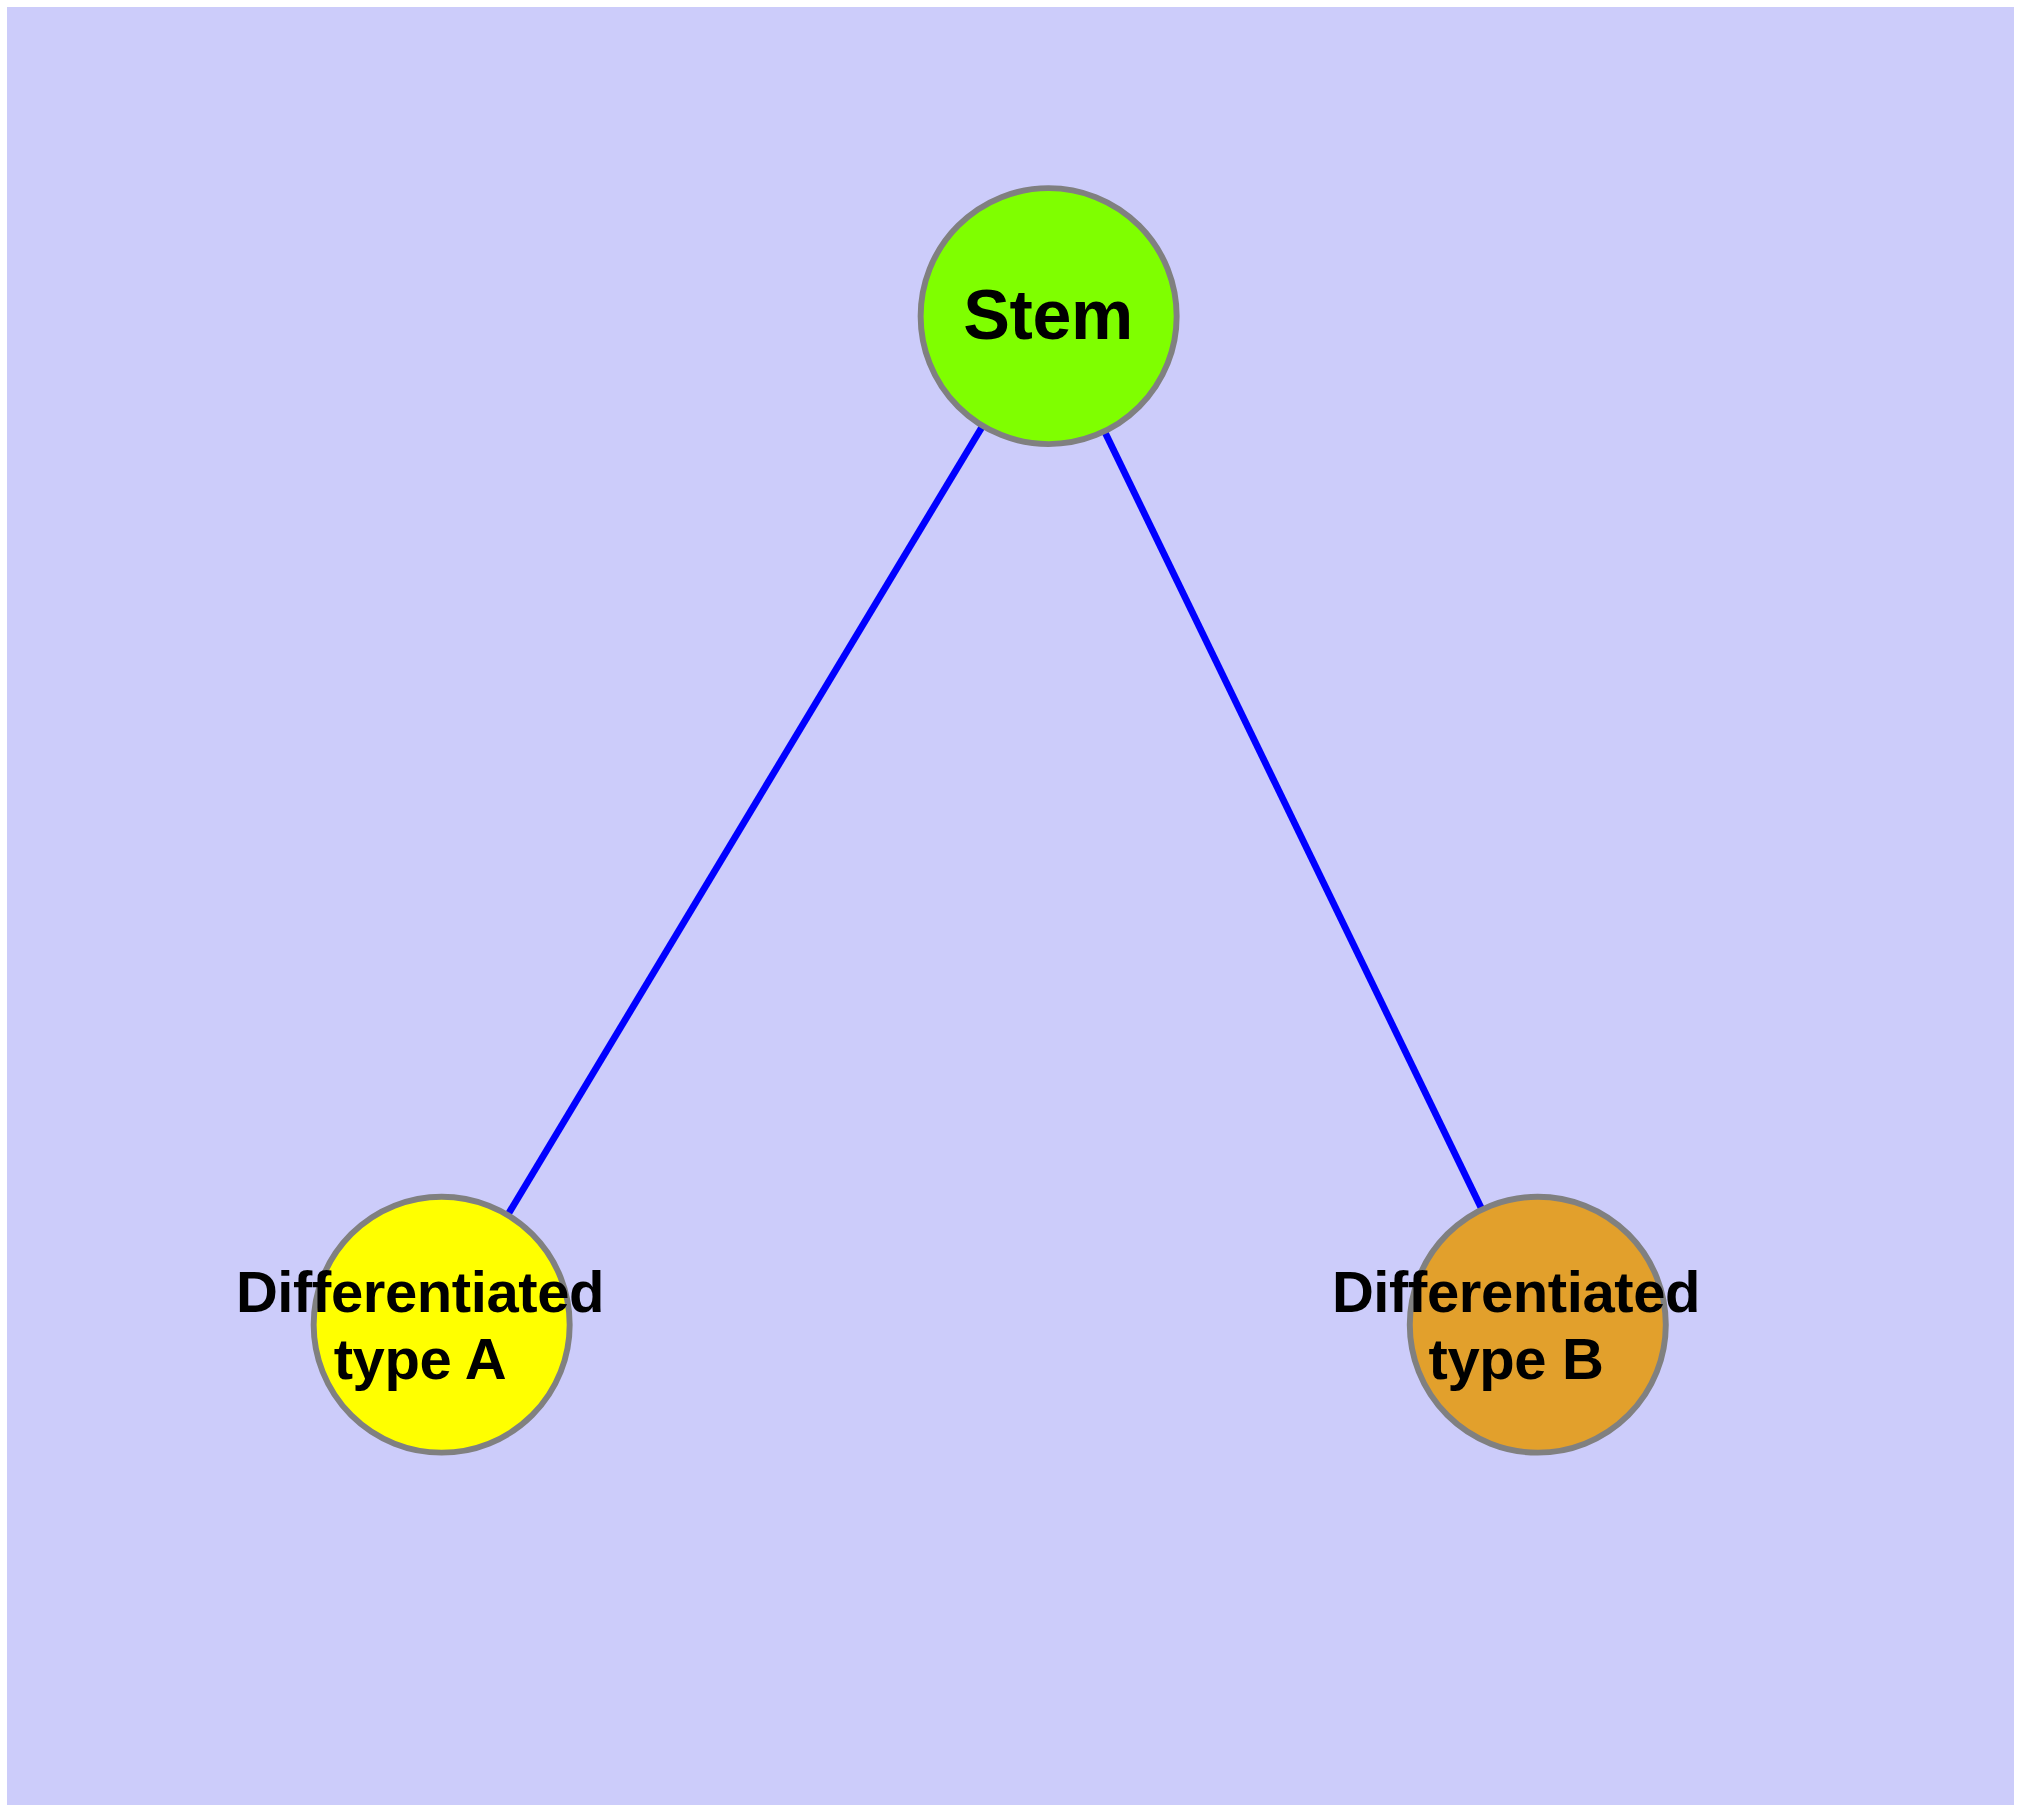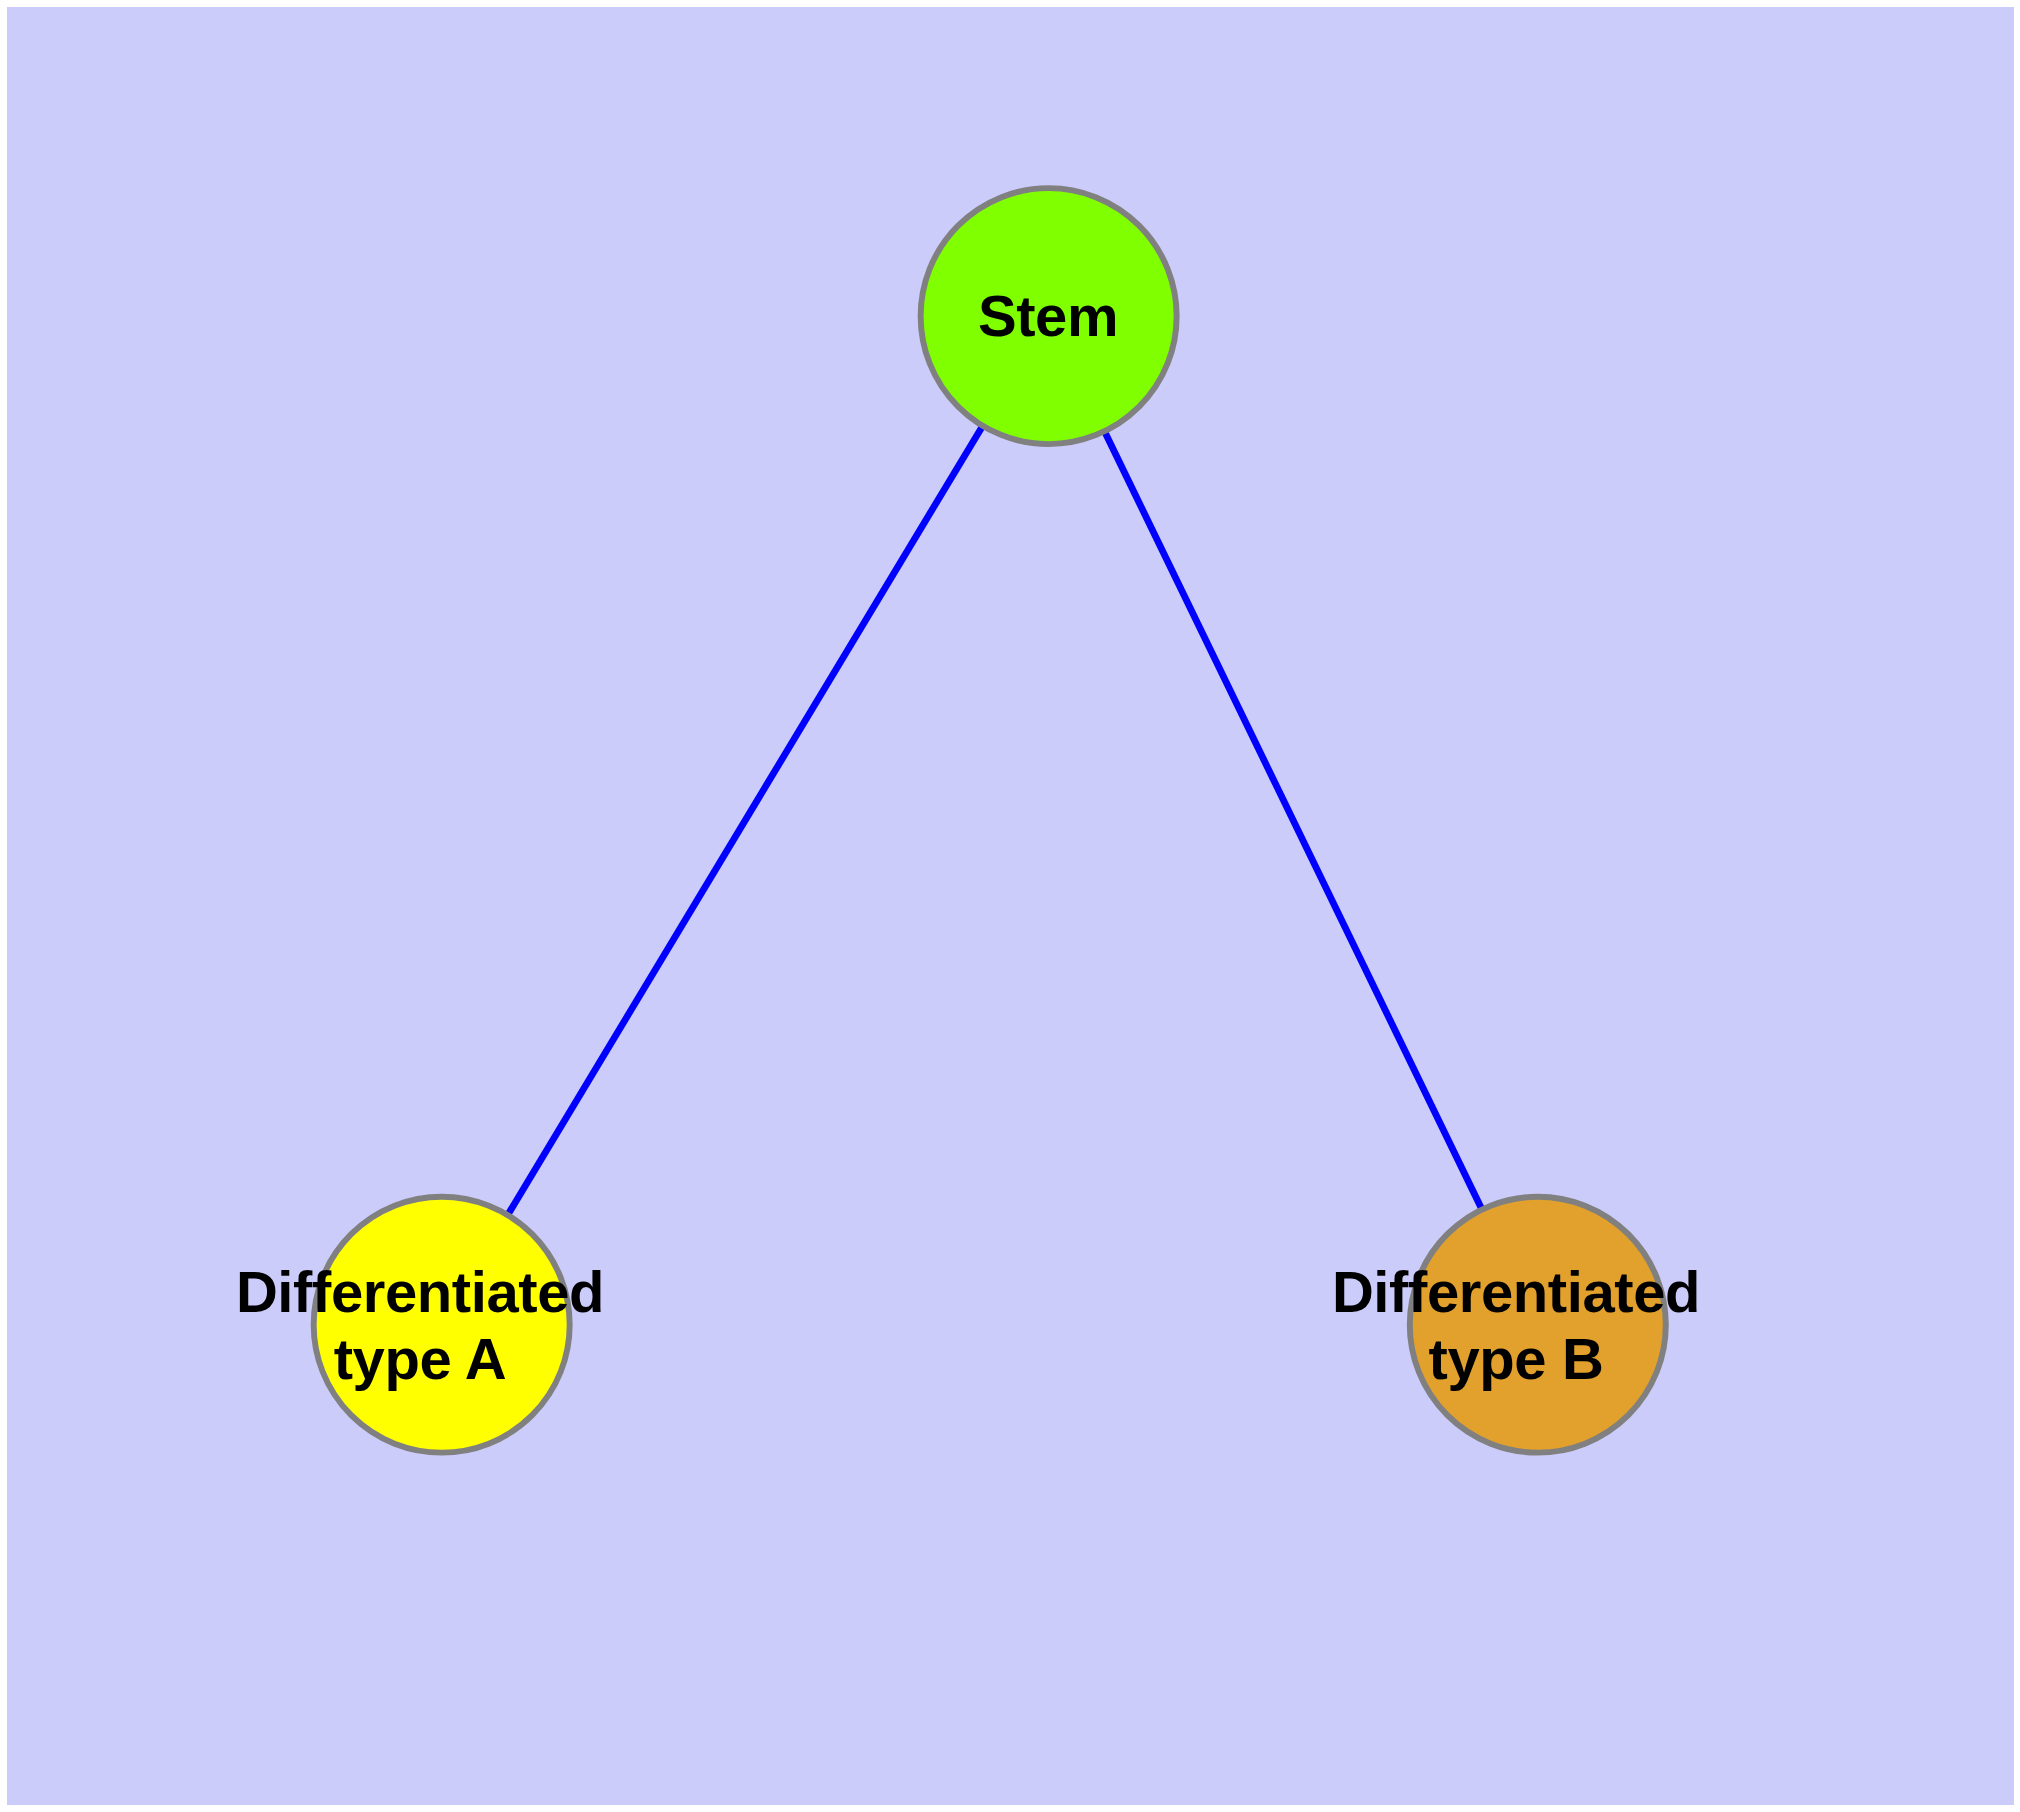--- a/index.html
+++ b/index.html
@@ -67,20 +67,20 @@
         <line x1="1301.1349326038794" y1="505.2713514707393" x2="1749.8650673961206" y2="1430.7286485292607" class="graph-edge" stroke="#0000ff" stroke-width="8"></line>
       </g>
     <g id="node-layer">
         <circle cx="1237" cy="373" r="151" fill="#7fff00" stroke="#808080" stroke-width="7" class="graph-node-circle"></circle>
         <circle cx="521" cy="1563" r="151" fill="#ffff00" stroke="#808080" stroke-width="7" class="graph-node-circle"></circle>
         <circle cx="1814" cy="1563" r="151" fill="#e2a02c" stroke="#808080" stroke-width="7" class="graph-node-circle"></circle>
       </g>
   </svg>
 
   <div id="label-layer">
-      <div class="graph-node-label" style="left: 1048px; top: 316px; color: rgb(0, 0, 0); font-size: 58px;">Stem</div>
+      <div class="graph-node-label" style="left: 1048px; top: 316px; color: rgb(0, 0, 0); font-size: 70px;">Stem</div>
       <div class="graph-node-label" style="left: 420px; top: 1325px; color: rgb(0, 0, 0); font-size: 58px;">Differentiated
 type A</div>
       <div class="graph-node-label" style="left: 1516px; top: 1325px; color: rgb(0, 0, 0); font-size: 58px;">Differentiated
 type B</div>
     </div>
 </div>
 
 
 </body></html>

